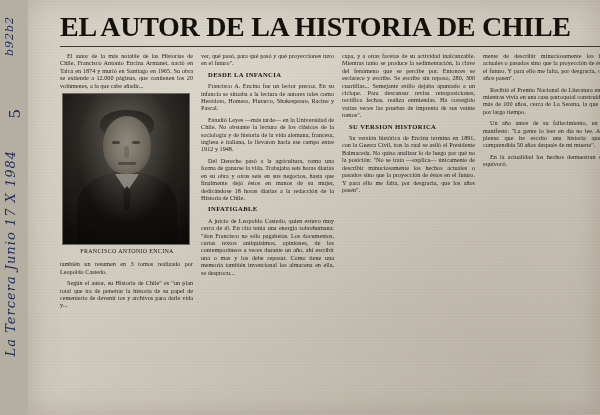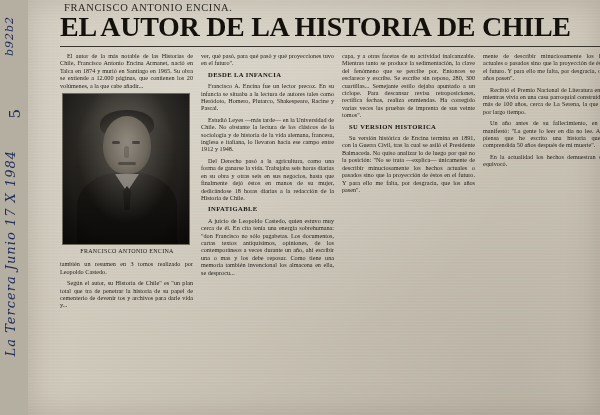--- a/index.html
+++ b/index.html
@@ -250,21 +250,20 @@
   }
 </style>
 </head>
 <body>
 
 <div class="page">
 
   <div class="clipping">
     <div class="paper-texture"></div>
 
-    <div class="overline">FRANCISCO ANTONIO ENCINA.</div>
     <div class="headline">EL AUTOR DE LA HISTORIA DE CHILE</div>
     <div class="rule"></div>
 
     <div class="cols">
 
       <div class="col">
         <p>El autor de la más notable de las Historias de Chile, Francisco Antonio Encina Armanet, nació en Talca en 1874 y murió en Santiago en 1965. Su obra se extiende a 12.000 páginas, que contienen los 20 volúmenes, a la que cabe añadir...</p>
 
         <div class="photo-wrap">
           <div class="photo">

